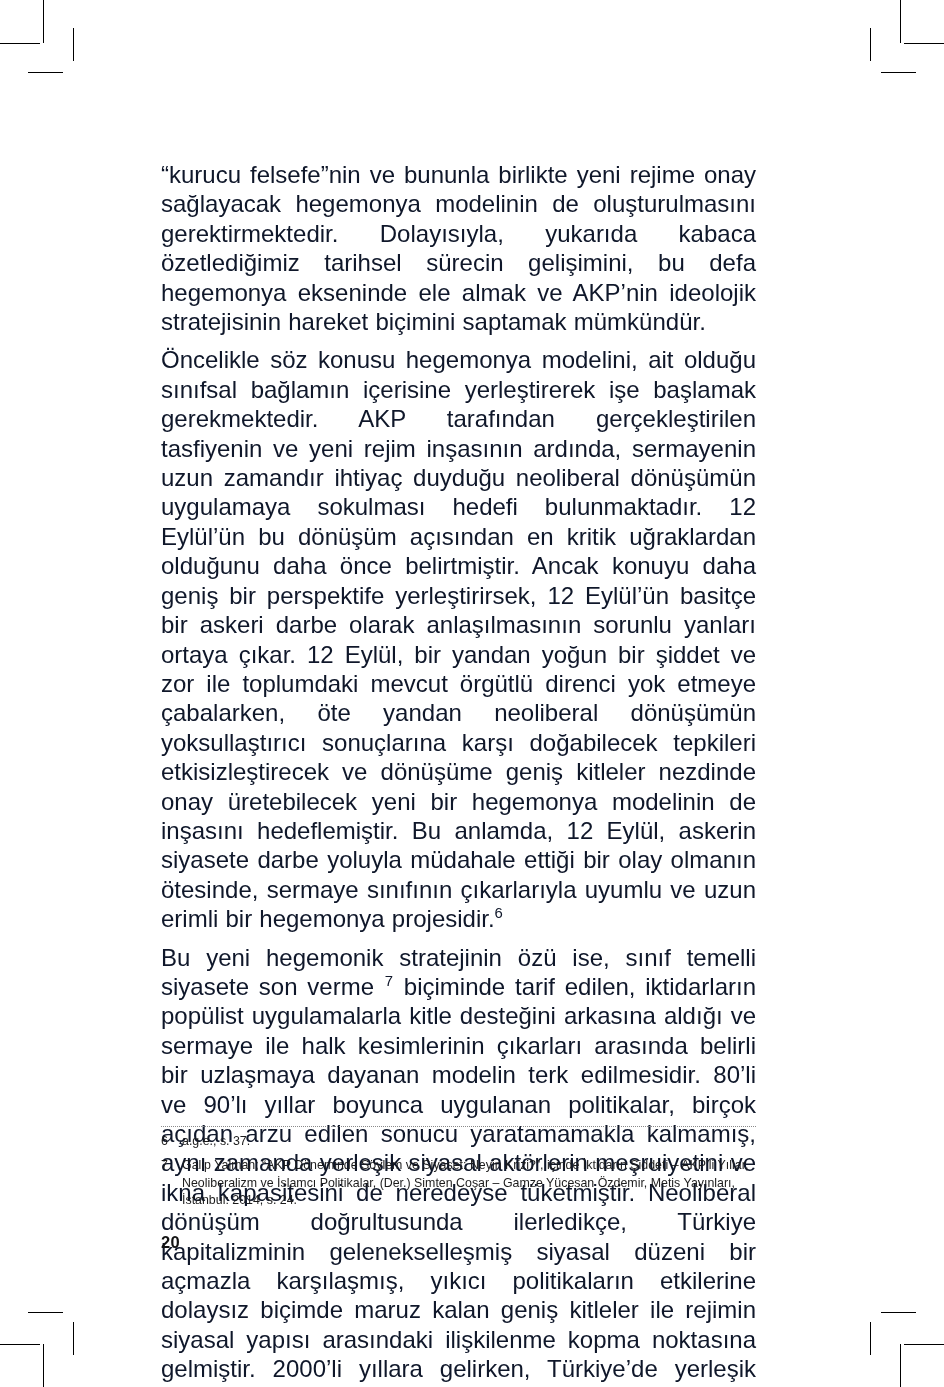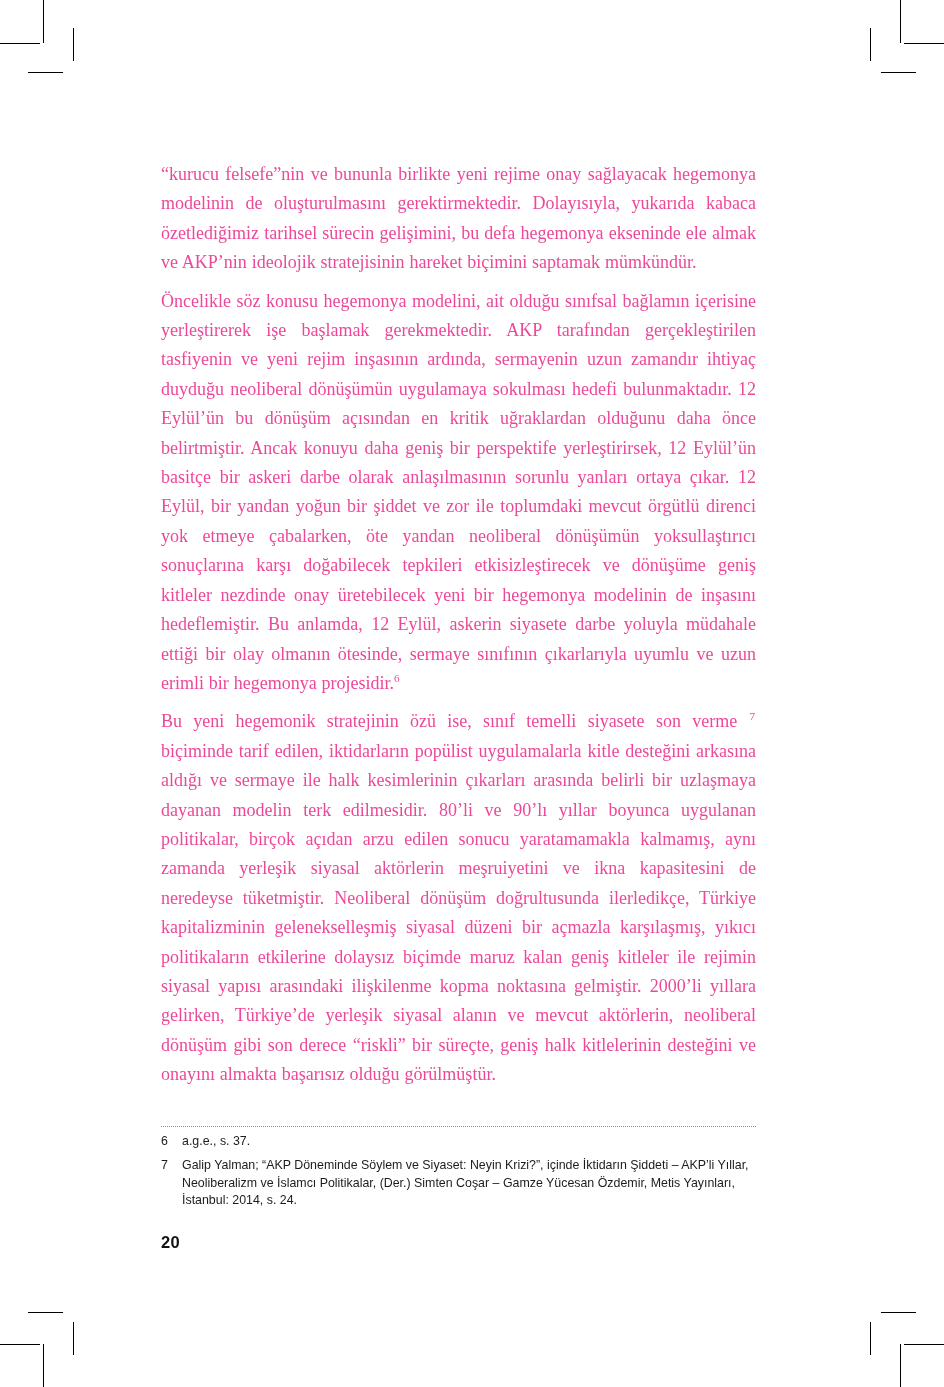--- a/index.html
+++ b/index.html
@@ -35,27 +35,27 @@
 
   #text-column {
     position: absolute;
     left: 161px;
     top: 160px;
     width: 595px;
   }
 
   
   .body-par {
-    font-family: Liberation Serif, serif;
-    font-size: 18px;
+    font-family: Liberation Sans, sans-serif;
+    font-size: 24px;
     line-height: 29.4px;
     text-align: justify;
     text-justify: inter-word;
     margin: 0 0 9px 0;
-    color: #ec4899;
+    color: #0f172a;
     -webkit-font-smoothing: antialiased;
     hyphens: none;
     word-spacing: 0.02em;
   }
   .body-par:last-of-type { margin-bottom: 16px; }
 
   .fn-ref {
     font-size: 0.62em;
     vertical-align: super;
     line-height: 0;

